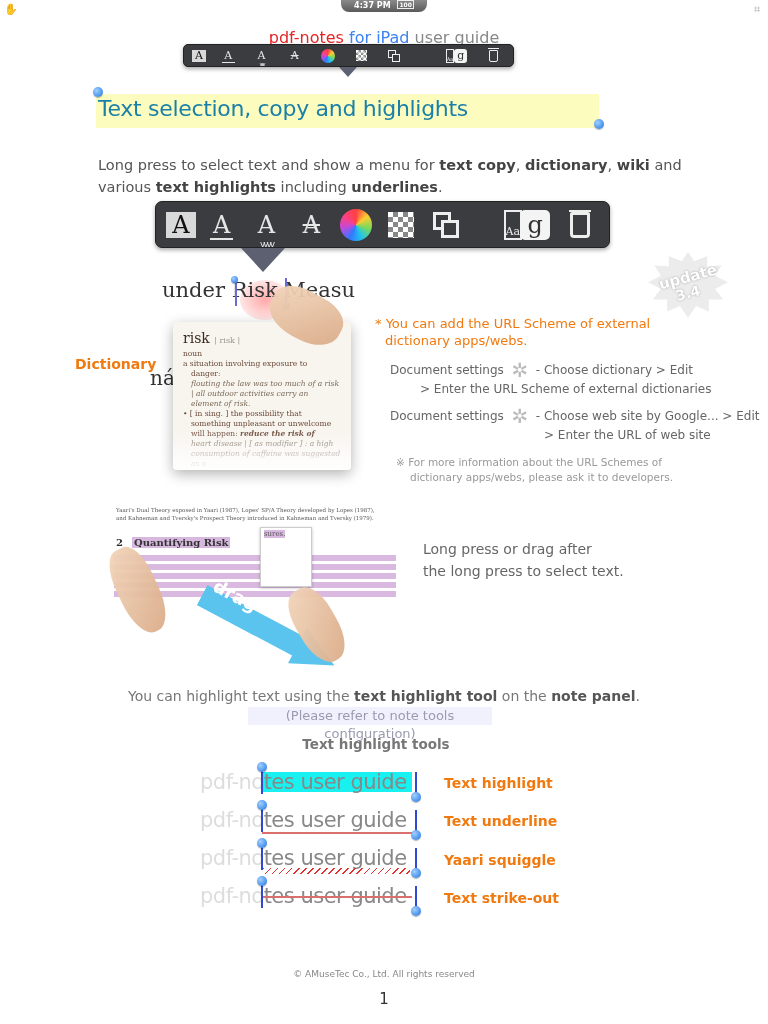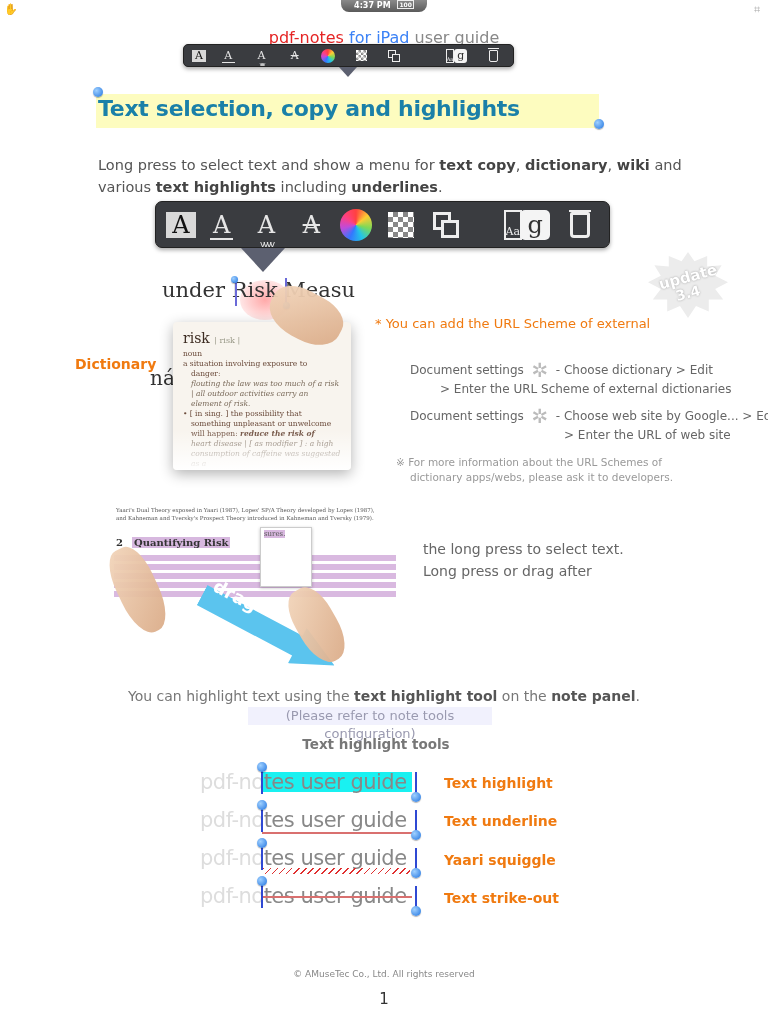--- a/index.html
+++ b/index.html
@@ -62,21 +62,21 @@
   .toolbar.small .g-ico { width: 13px; height: 14px; font-size: 11px; }
   .toolbar.big .g-ico { width: 30px; height: 30px; font-size: 24px; border-radius: 5px; }
   .trash-ico { position: relative; }
   .toolbar.small .trash-ico { width: 9px; height: 12px; border: 1.5px solid #eee; border-radius: 1px 1px 2px 2px; }
   .toolbar.big .trash-ico { width: 20px; height: 26px; border: 3px solid #eee; border-radius: 2px 2px 4px 4px; }
   .trash-ico::before { content: ""; position: absolute; left: -4px; right: -4px; top: -5px; height: 2px; background: #eee; }
   .toolbar.small .trash-ico::before { left: -2px; right: -2px; top: -3px; height: 1px; }
 
   
   .title-band { position: absolute; left: 96px; top: 94px; width: 503px; height: 34px; background: #fdfcbf; }
-  .title { position: absolute; left: 98px; top: 96px; font-size: 22px; font-weight: bold; color: #1a80a8; letter-spacing: -0.3px; font-family: "DejaVu Sans", sans-serif; }
+  .title { position: absolute; left: 98px; top: 96px; font-size: 22px; font-weight: normal; color: #1a80a8; letter-spacing: -0.3px; font-family: "DejaVu Sans", sans-serif; }
   .sel-dot { position: absolute; width: 10px; height: 10px; border-radius: 50%; background: radial-gradient(circle at 35% 35%, #9fd0ff, #1f73e0); box-shadow: 0 1px 1px rgba(0,0,0,0.3); }
 
   .intro { position: absolute; left: 98px; top: 154px; width: 620px; font-size: 14.5px; line-height: 22px; color: #555; }
   .intro b { color: #444; }
 
   
   .dict-scene { position: absolute; left: 150px; top: 270px; width: 230px; height: 200px; }
   .scene-word { position: absolute; left: 12px; top: 8px; font-family: "DejaVu Serif", serif; font-size: 21px; color: #333; white-space: nowrap; }
   .scene-sel { position: absolute; left: 85px; top: 8px; width: 52px; height: 28px; border-left: 2px solid #6a6ad8; border-right: 2px solid #6a6ad8; }
   .scene-glow { position: absolute; left: 90px; top: 10px; width: 50px; height: 40px; border-radius: 50%; background: radial-gradient(rgba(255,100,100,0.55), rgba(255,120,120,0)); }
@@ -92,21 +92,21 @@
   .dict-side-text { position: absolute; left: 150px; top: 366px; font-family: "DejaVu Serif", serif; font-size: 20px; color: #333; }
 
   
   .update-badge { position: absolute; left: 648px; top: 252px; width: 80px; height: 66px; background: #ececec; color: #fff;
     clip-path: polygon(50% 0%, 58% 14%, 74% 6%, 74% 22%, 92% 20%, 84% 36%, 100% 46%, 84% 56%, 94% 72%, 76% 72%, 76% 90%, 60% 82%, 50% 100%, 40% 82%, 24% 90%, 24% 72%, 6% 72%, 16% 56%, 0% 46%, 16% 36%, 8% 20%, 26% 22%, 26% 6%, 42% 14%);
     text-align: center; font-weight: bold; }
   .update-badge .u1 { display: block; font-size: 15px; line-height: 18px; margin-top: 16px; transform: rotate(-15deg); text-shadow: 0 0 2px #999; }
   .update-badge .u2 { display: block; font-size: 14px; line-height: 14px; transform: rotate(-15deg); text-shadow: 0 0 2px #999; }
 
   .ext-note { position: absolute; left: 375px; top: 315px; font-size: 13px; line-height: 17px; color: #f07a10; }
-  .settings-row { position: absolute; left: 410px; font-size: 12px; line-height: 18px; color: #666; white-space: nowrap; }
+  .settings-row { position: absolute; left: 390px; font-size: 12px; line-height: 18px; color: #666; white-space: nowrap; }
   .gear-icon { display: inline-block; width: 24px; height: 20px; vertical-align: middle; color: #bbb; font-size: 20px; line-height: 20px; text-align: center; margin: 0 4px; }
   .settings-row .indent { display: block; }
   .tiny-note { position: absolute; left: 396px; top: 455px; font-size: 10.5px; line-height: 15px; color: #999; }
 
   
   .drag-scene { position: absolute; left: 112px; top: 505px; width: 290px; height: 160px; }
   .paper-line { position: absolute; font-family: "DejaVu Serif", serif; font-size: 5.5px; color: #555; white-space: nowrap; }
   .paper-h { position: absolute; left: 20px; top: 32px; font-family: "DejaVu Serif", serif; font-weight: bold; font-size: 10px; color: #333; background: #d7b8df; padding: 0 2px; }
   .paper-num { position: absolute; left: 4px; top: 32px; font-family: "DejaVu Serif", serif; font-weight: bold; font-size: 10px; color: #333; }
   .purple-lines { position: absolute; left: 2px; top: 50px; width: 282px; height: 44px;
@@ -262,20 +262,21 @@
   <div class="finger" style="left:118px;top:22px;width:76px;height:48px;transform:rotate(28deg);"></div>
 </div>
 
 <div class="update-badge">
   <span class="u1">update</span>
   <span class="u2">3.4</span>
 </div>
 
 <div class="ext-note">
   <div>* You can add the URL Scheme of external</div>
+  <div style="padding-left:10px;">dictionary apps/webs.</div>
 </div>
 <div class="settings-row" style="top:360px;">
   <span>Document settings</span><span class="gear-icon">✲</span><span>- Choose dictionary &gt; Edit</span>
   <span class="indent" style="padding-left:30px;">&gt; Enter the URL Scheme of external dictionaries</span>
 </div>
 <div class="settings-row" style="top:406px;">
   <span>Document settings</span><span class="gear-icon">✲</span><span>- Choose web site by Google... &gt; Edit</span>
   <span class="indent" style="padding-left:154px;">&gt; Enter the URL of web site</span>
 </div>
 <div class="tiny-note">
@@ -289,22 +290,22 @@
   <div class="paper-num">2</div>
   <div class="paper-h">Quantifying Risk</div>
   <div class="purple-lines"></div>
   <div class="mag-box"><span>sures.</span></div>
   <div class="finger" style="left:6px;top:40px;width:40px;height:90px;transform:rotate(-25deg);"></div>
   <div class="drag-arrow"></div>
   <div class="drag-label">drag</div>
   <div class="finger" style="left:185px;top:80px;width:40px;height:80px;transform:rotate(-30deg);"></div>
 </div>
 <div class="drag-desc">
+  <div>Long press or drag after</div>
   <div>the long press to select text.</div>
-  <div>Long press or drag after</div>
 </div>
 
 <div class="hl-intro">
   <span>You can highlight text using the </span><b>text highlight tool</b><span> on the </span><b>note panel</b><span>.</span>
 </div>
 <div class="hl-ref">(Please refer to note tools configuration)</div>
 <div class="hl-heading">Text highlight tools</div>
 
 <div class="demo-row" style="top:768px;">
   <div class="demo-hl"></div>

